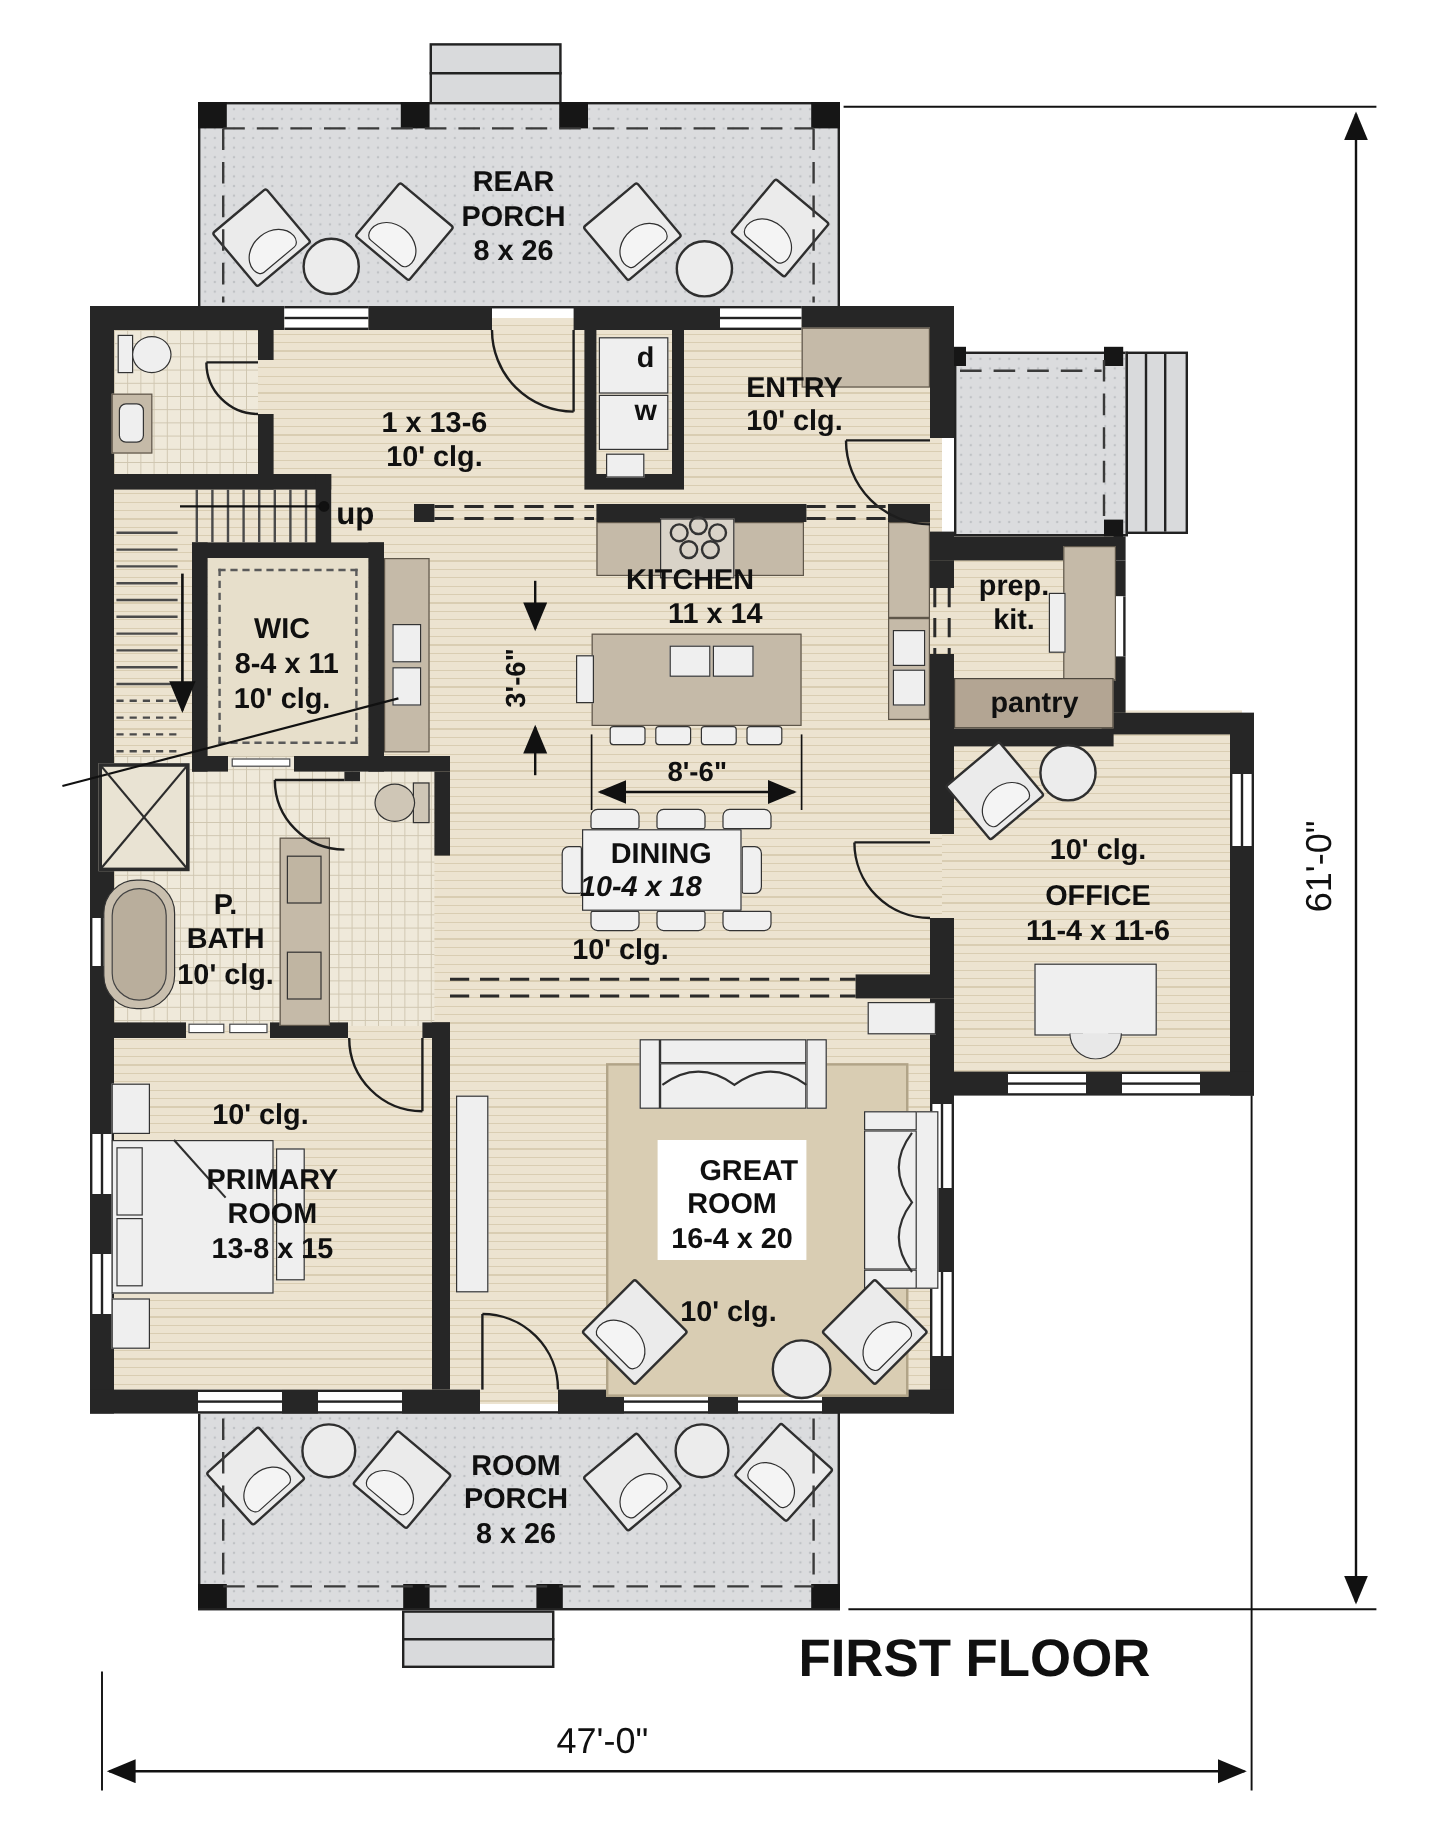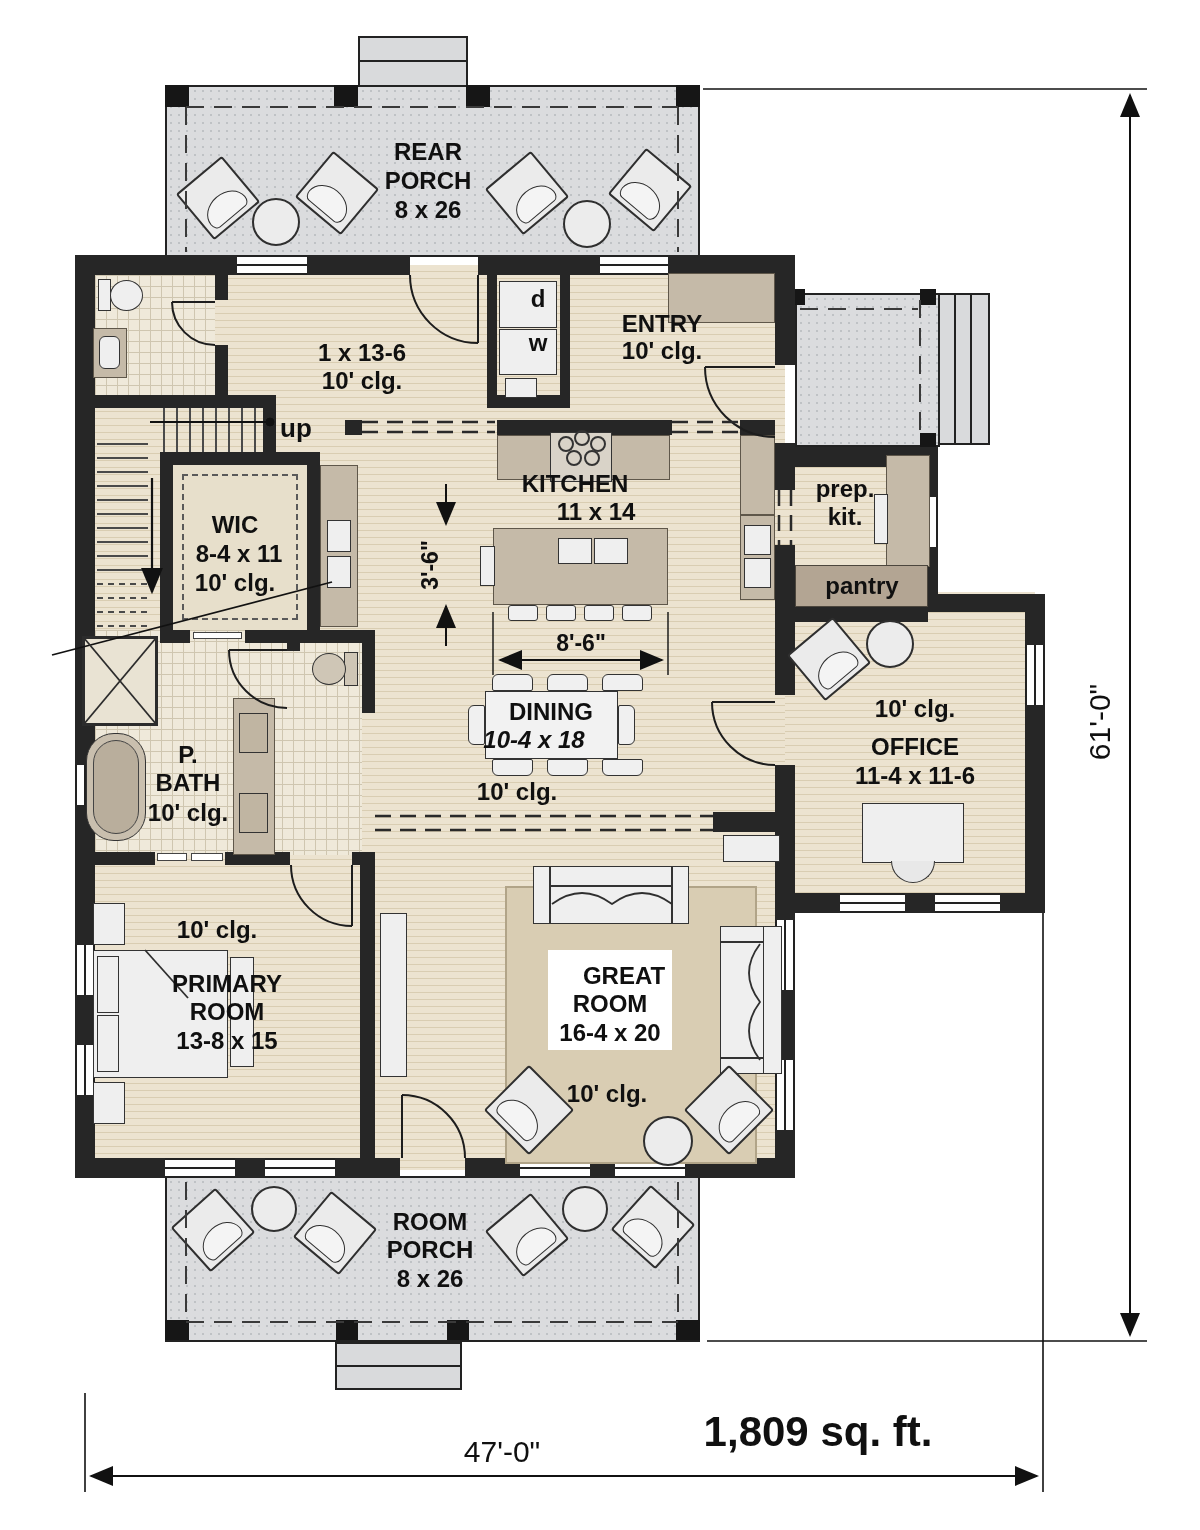--- a/index.html
+++ b/index.html
@@ -440,15 +440,15 @@
   <div class="lbl" style="left:610px;top:1033px;">16-4 x 20</div>
   <div class="lbl" style="left:607px;top:1094px;">10' clg.</div>
 
   <div class="lbl" style="left:430px;top:1222px;">ROOM</div>
   <div class="lbl" style="left:430px;top:1250px;">PORCH</div>
   <div class="lbl" style="left:430px;top:1279px;">8 x 26</div>
 
   <div class="dimlbl" style="left:502px;top:1452px;">47'-0"</div>
   <div class="dimlbl rot" style="left:1100px;top:722px;">61'-0"</div>
 
-  <div class="lbl" style="left:818px;top:1432px;font-size:42px;">1,809 sq. ft.</div>
+  <div class="lbl" style="left:812px;top:1383px;font-size:44px;">FIRST FLOOR</div>
 
 </div>
 
 </body></html>

